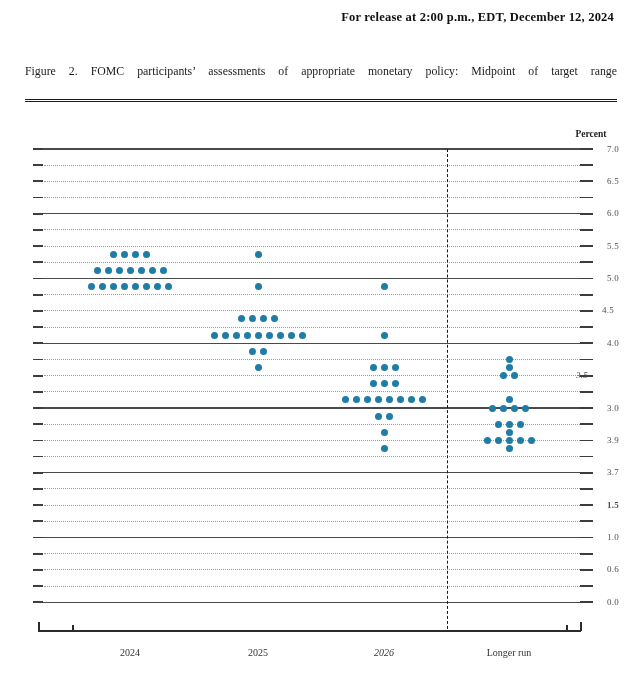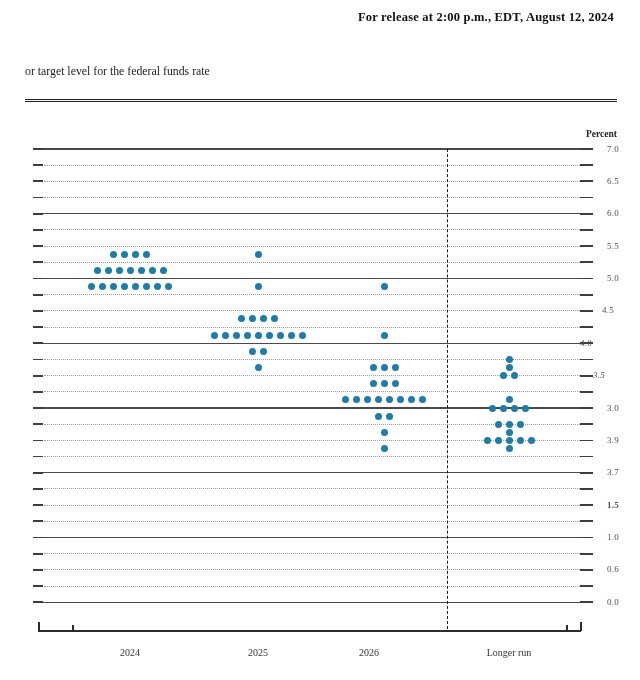--- a/index.html
+++ b/index.html
@@ -22,39 +22,39 @@
     border-top:1.6px solid #1b1b1b;border-bottom:1px solid #1b1b1b;
   }
   .chart{position:absolute;top:0;left:0;width:640px;height:680px;}
   .gl-solid{position:absolute;height:1.4px;background:#4a4a4a;}
   .gl-dot{position:absolute;height:0;border-top:1px dotted #9c9c9c;}
   .gl-dash{position:absolute;height:1.8px;background:#3d3d3d;}
   .ytick{
     position:absolute;font-size:9px;color:#4f4f4f;letter-spacing:.3px;
   }
   .percent{
-    position:absolute;left:586px;top:129px;width:50px;
+    position:absolute;left:566px;top:129px;width:50px;text-align:center;
     font-size:9.5px;font-weight:bold;color:#222;
   }
   .divider{position:absolute;width:0;border-left:1.2px dashed #1a1a1a;}
   .xaxis{position:absolute;background:#2b2b2b;}
   .xtick{position:absolute;background:#2b2b2b;width:1.5px;}
   .xlabel{
     position:absolute;width:90px;text-align:center;
     font-size:10px;color:#333;
   }
   .dot{position:absolute;border-radius:50%;}
 </style>
 </head>
 <body>
 
-<div class="release">For release at 2:00 p.m., EDT, August 12, 2024</div>
+<div class="release">For release at 2:00 p.m., EDT, December 12, 2024</div>
 
 <div class="caption">
-  <div class="l2">or target level for the federal funds rate</div>
+  <div class="l1">Figure 2.  FOMC participants’ assessments of appropriate monetary policy:  Midpoint of target range</div>
 </div>
 
 <div class="rule"></div>
 
 <div class="chart">
   <div class="percent">Percent</div>
 <div class="gl-solid" style="left: 36px; top: 601.6px; width: 557px;"></div>
     <div class="gl-dash" style="left: 33px; top: 601.4px; width: 10px;"></div>
     <div class="gl-dash" style="left: 580px; top: 601.4px; width: 13px;"></div>
     <div class="gl-dot" style="left: 44px; top: 585.611px; width: 536px;"></div>
@@ -140,22 +140,22 @@
     <div class="gl-dash" style="left: 580px; top: 164.29px; width: 13px;"></div>
     <div class="gl-solid" style="left: 36px; top: 148.301px; width: 557px;"></div>
     <div class="gl-dash" style="left: 33px; top: 148.101px; width: 10px;"></div>
     <div class="gl-dash" style="left: 580px; top: 148.101px; width: 13px;"></div>
     <div class="ytick" style="left: 607px; top: 143.501px;">7.0</div>
     <div class="ytick" style="left: 607px; top: 175.879px;">6.5</div>
     <div class="ytick" style="left: 607px; top: 208.258px;">6.0</div>
     <div class="ytick" style="left: 607px; top: 240.636px;">5.5</div>
     <div class="ytick" style="left: 607px; top: 273.015px;">5.0</div>
     <div class="ytick" style="left: 602px; top: 305.393px;">4.5</div>
-    <div class="ytick" style="left: 580px; top: 337.772px;">4.0</div>
-    <div class="ytick" style="left: 593px; top: 370.15px; font-style: italic;">3.5</div>
+    <div class="ytick" style="left: 607px; top: 337.772px;">4.0</div>
+    <div class="ytick" style="left: 576px; top: 370.15px; font-style: italic;">3.5</div>
     <div class="ytick" style="left: 607px; top: 402.529px;">3.0</div>
     <div class="ytick" style="left: 607px; top: 434.907px;">3.9</div>
     <div class="ytick" style="left: 607px; top: 467.286px;">3.7</div>
     <div class="ytick" style="left: 607px; top: 499.664px; font-weight: bold;">1.5</div>
     <div class="ytick" style="left: 607px; top: 532.043px;">1.0</div>
     <div class="ytick" style="left: 607px; top: 564.421px;">0.6</div>
     <div class="ytick" style="left: 607px; top: 596.8px;">0.0</div>
     <div class="divider" style="left: 446.5px; top: 148.501px; height: 480.999px;"></div>
     <div class="xaxis" style="left: 38px; top: 630px; width: 543px; height: 1.5px;"></div>
     <div class="xtick" style="left: 38px; top: 622px; height: 9px;"></div>
@@ -194,21 +194,21 @@
     <div class="dot" style="left: 232.5px; top: 331.677px; width: 7px; height: 7px; background: rgb(31, 124, 166);"></div>
     <div class="dot" style="left: 243.5px; top: 331.677px; width: 7px; height: 7px; background: rgb(31, 124, 166);"></div>
     <div class="dot" style="left: 254.5px; top: 331.677px; width: 7px; height: 7px; background: rgb(31, 124, 166);"></div>
     <div class="dot" style="left: 265.5px; top: 331.677px; width: 7px; height: 7px; background: rgb(31, 124, 166);"></div>
     <div class="dot" style="left: 276.5px; top: 331.677px; width: 7px; height: 7px; background: rgb(31, 124, 166);"></div>
     <div class="dot" style="left: 287.5px; top: 331.677px; width: 7px; height: 7px; background: rgb(31, 124, 166);"></div>
     <div class="dot" style="left: 298.5px; top: 331.677px; width: 7px; height: 7px; background: rgb(31, 124, 166);"></div>
     <div class="dot" style="left: 249px; top: 347.867px; width: 7px; height: 7px; background: rgb(31, 124, 166);"></div>
     <div class="dot" style="left: 260px; top: 347.867px; width: 7px; height: 7px; background: rgb(31, 124, 166);"></div>
     <div class="dot" style="left: 254.5px; top: 364.056px; width: 7px; height: 7px; background: rgb(31, 124, 166);"></div>
-    <div class="xlabel" style="left: 324px; top: 647px;">2026</div>
+    <div class="xlabel" style="left: 339px; top: 647px; font-style: italic;">2026</div>
     <div class="dot" style="left: 380.5px; top: 283.11px; width: 7px; height: 7px; background: rgb(31, 124, 166);"></div>
     <div class="dot" style="left: 380.5px; top: 331.677px; width: 7px; height: 7px; background: rgb(31, 124, 166);"></div>
     <div class="dot" style="left: 369.5px; top: 364.056px; width: 7px; height: 7px; background: rgb(31, 124, 166);"></div>
     <div class="dot" style="left: 380.5px; top: 364.056px; width: 7px; height: 7px; background: rgb(31, 124, 166);"></div>
     <div class="dot" style="left: 391.5px; top: 364.056px; width: 7px; height: 7px; background: rgb(31, 124, 166);"></div>
     <div class="dot" style="left: 369.5px; top: 380.245px; width: 7px; height: 7px; background: rgb(31, 124, 166);"></div>
     <div class="dot" style="left: 380.5px; top: 380.245px; width: 7px; height: 7px; background: rgb(31, 124, 166);"></div>
     <div class="dot" style="left: 391.5px; top: 380.245px; width: 7px; height: 7px; background: rgb(31, 124, 166);"></div>
     <div class="dot" style="left: 342px; top: 396.434px; width: 7px; height: 7px; background: rgb(31, 124, 166);"></div>
     <div class="dot" style="left: 353px; top: 396.434px; width: 7px; height: 7px; background: rgb(31, 124, 166);"></div>

